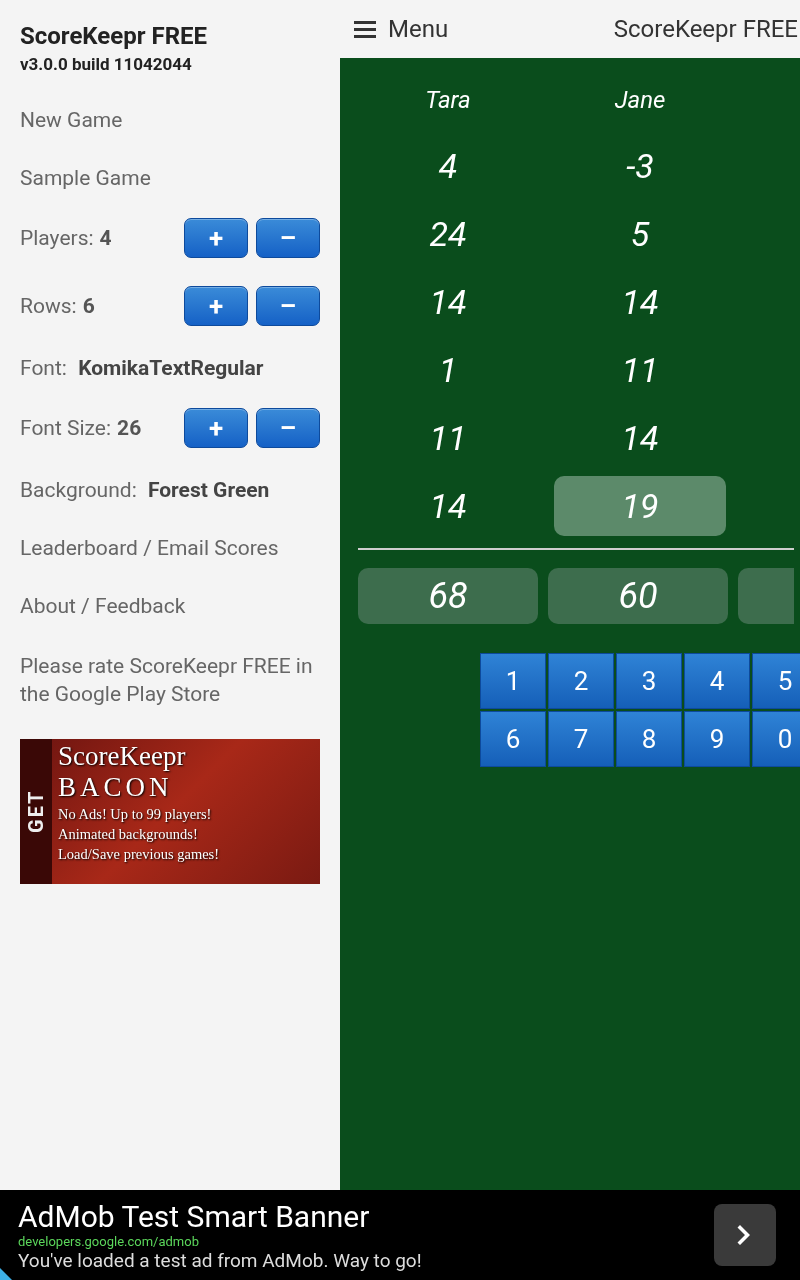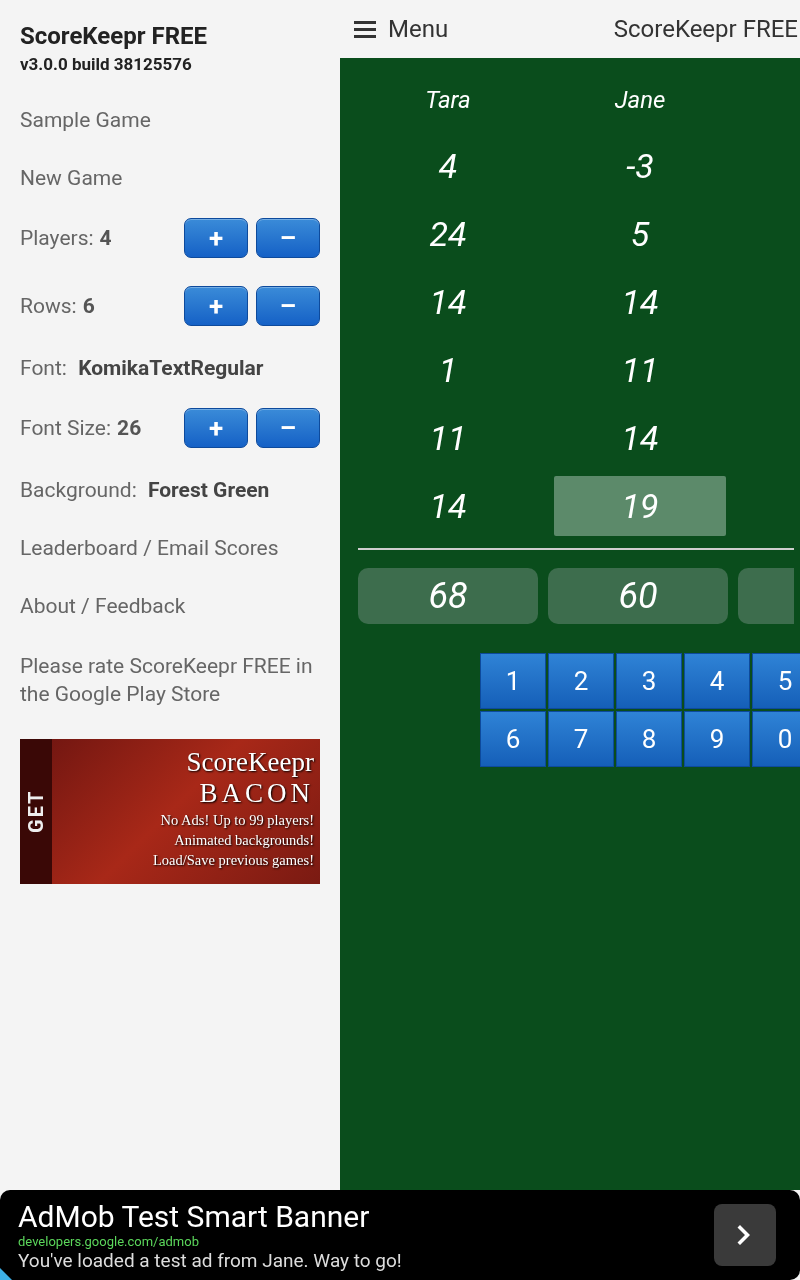--- a/index.html
+++ b/index.html
@@ -72,22 +72,22 @@
     justify-content: center;
     font-size: 20px;
     font-weight: bold;
     letter-spacing: 2px;
     writing-mode: vertical-rl;
     transform: rotate(180deg);
   }
   .promo-main {
     flex: 1;
     color: #fff;
-    text-align: right;
-    padding: 8px 6px;
+    text-align: left;
+    padding: 2px 6px;
     font-family: Georgia, serif;
   }
   .promo-main h1 { font-size: 27px; font-weight: normal; text-shadow: 1px 1px 2px #000; }
   .promo-main h2 { font-size: 27px; font-weight: normal; text-shadow: 1px 1px 2px #000; letter-spacing: 4px; }
   .promo-main p { font-size: 14.5px; text-shadow: 1px 1px 2px #000; line-height: 1.25; margin-top: 2px; }
 
   .main {
     flex: 1;
     display: flex;
     flex-direction: column;
@@ -127,21 +127,21 @@
   .player-col {
     width: 188px;
     text-align: center;
     font-style: italic;
     color: #fff;
   }
   .player-name { font-size: 24px; padding: 8px 0 18px 0; }
   .score-cell { font-size: 34px; padding: 14px 0; }
   .score-cell.selected {
     background: #5c8a6a;
-    border-radius: 2px;
+    border-radius: 10px;
     margin: 4px 8px;
     padding: 10px 0;
   }
   .divider {
     border-top: 2px solid #cfcfcf;
     margin: 8px 4px 10px 4px;
   }
   .total-row { display: flex; gap: 10px; padding: 8px 4px; }
   .total-cell {
     width: 180px;
@@ -181,21 +181,20 @@
     position: absolute;
     left: 0;
     bottom: 0;
     width: 800px;
     height: 90px;
     background: #000;
     color: #fff;
     padding: 6px 18px;
     display: flex;
     align-items: center;
-    border-radius: 10px;
   }
   .ad-text h1 { font-size: 30px; font-weight: normal; }
   .ad-text .url { color: #5bd65b; font-size: 13px; margin-top: 0px; }
   .ad-text .desc { color: #ddd; font-size: 19px; margin-top: 0px; }
   .ad-arrow {
     margin-left: auto;
     width: 62px;
     height: 62px;
     background: #3a3a3a;
     border-radius: 8px;
@@ -212,24 +211,24 @@
     border-left: 12px solid #3db0e6;
     border-top: 12px solid transparent;
   }
 </style>
 </head>
 <body>
 
 <div class="layout">
   <aside class="sidebar">
     <div class="app-title">ScoreKeepr FREE</div>
-    <div class="app-version">v3.0.0 build 38125576</div>
-
+    <div class="app-version">v3.0.0 build 11042044</div>
+
+    <a class="menu-item">New Game</a>
     <a class="menu-item">Sample Game</a>
-    <a class="menu-item">New Game</a>
 
     <div class="setting-row">
       <span class="setting-label">Players:</span>
       <span class="setting-value">4</span>
       <div class="setting-buttons">
         <div class="blue-btn">+</div>
         <div class="blue-btn">–</div>
       </div>
     </div>
 
@@ -329,21 +328,21 @@
           <div class="key">0</div>
         </div>
     </div>
   </main>
 </div>
 
 <div class="ad-banner">
   <div class="ad-text">
     <h1>AdMob Test Smart Banner</h1>
     <div class="url">developers.google.com/admob</div>
-    <div class="desc">You've loaded a test ad from Jane. Way to go!</div>
+    <div class="desc">You've loaded a test ad from AdMob. Way to go!</div>
   </div>
   <div class="ad-arrow">
     <svg viewBox="0 0 24 24">
         <path fill="#fff" d="M8 4l8 8-8 8-2-2 6-6-6-6z"></path>
       </svg>
   </div>
   <div class="ad-tri"></div>
 </div>
 
 </body></html>

